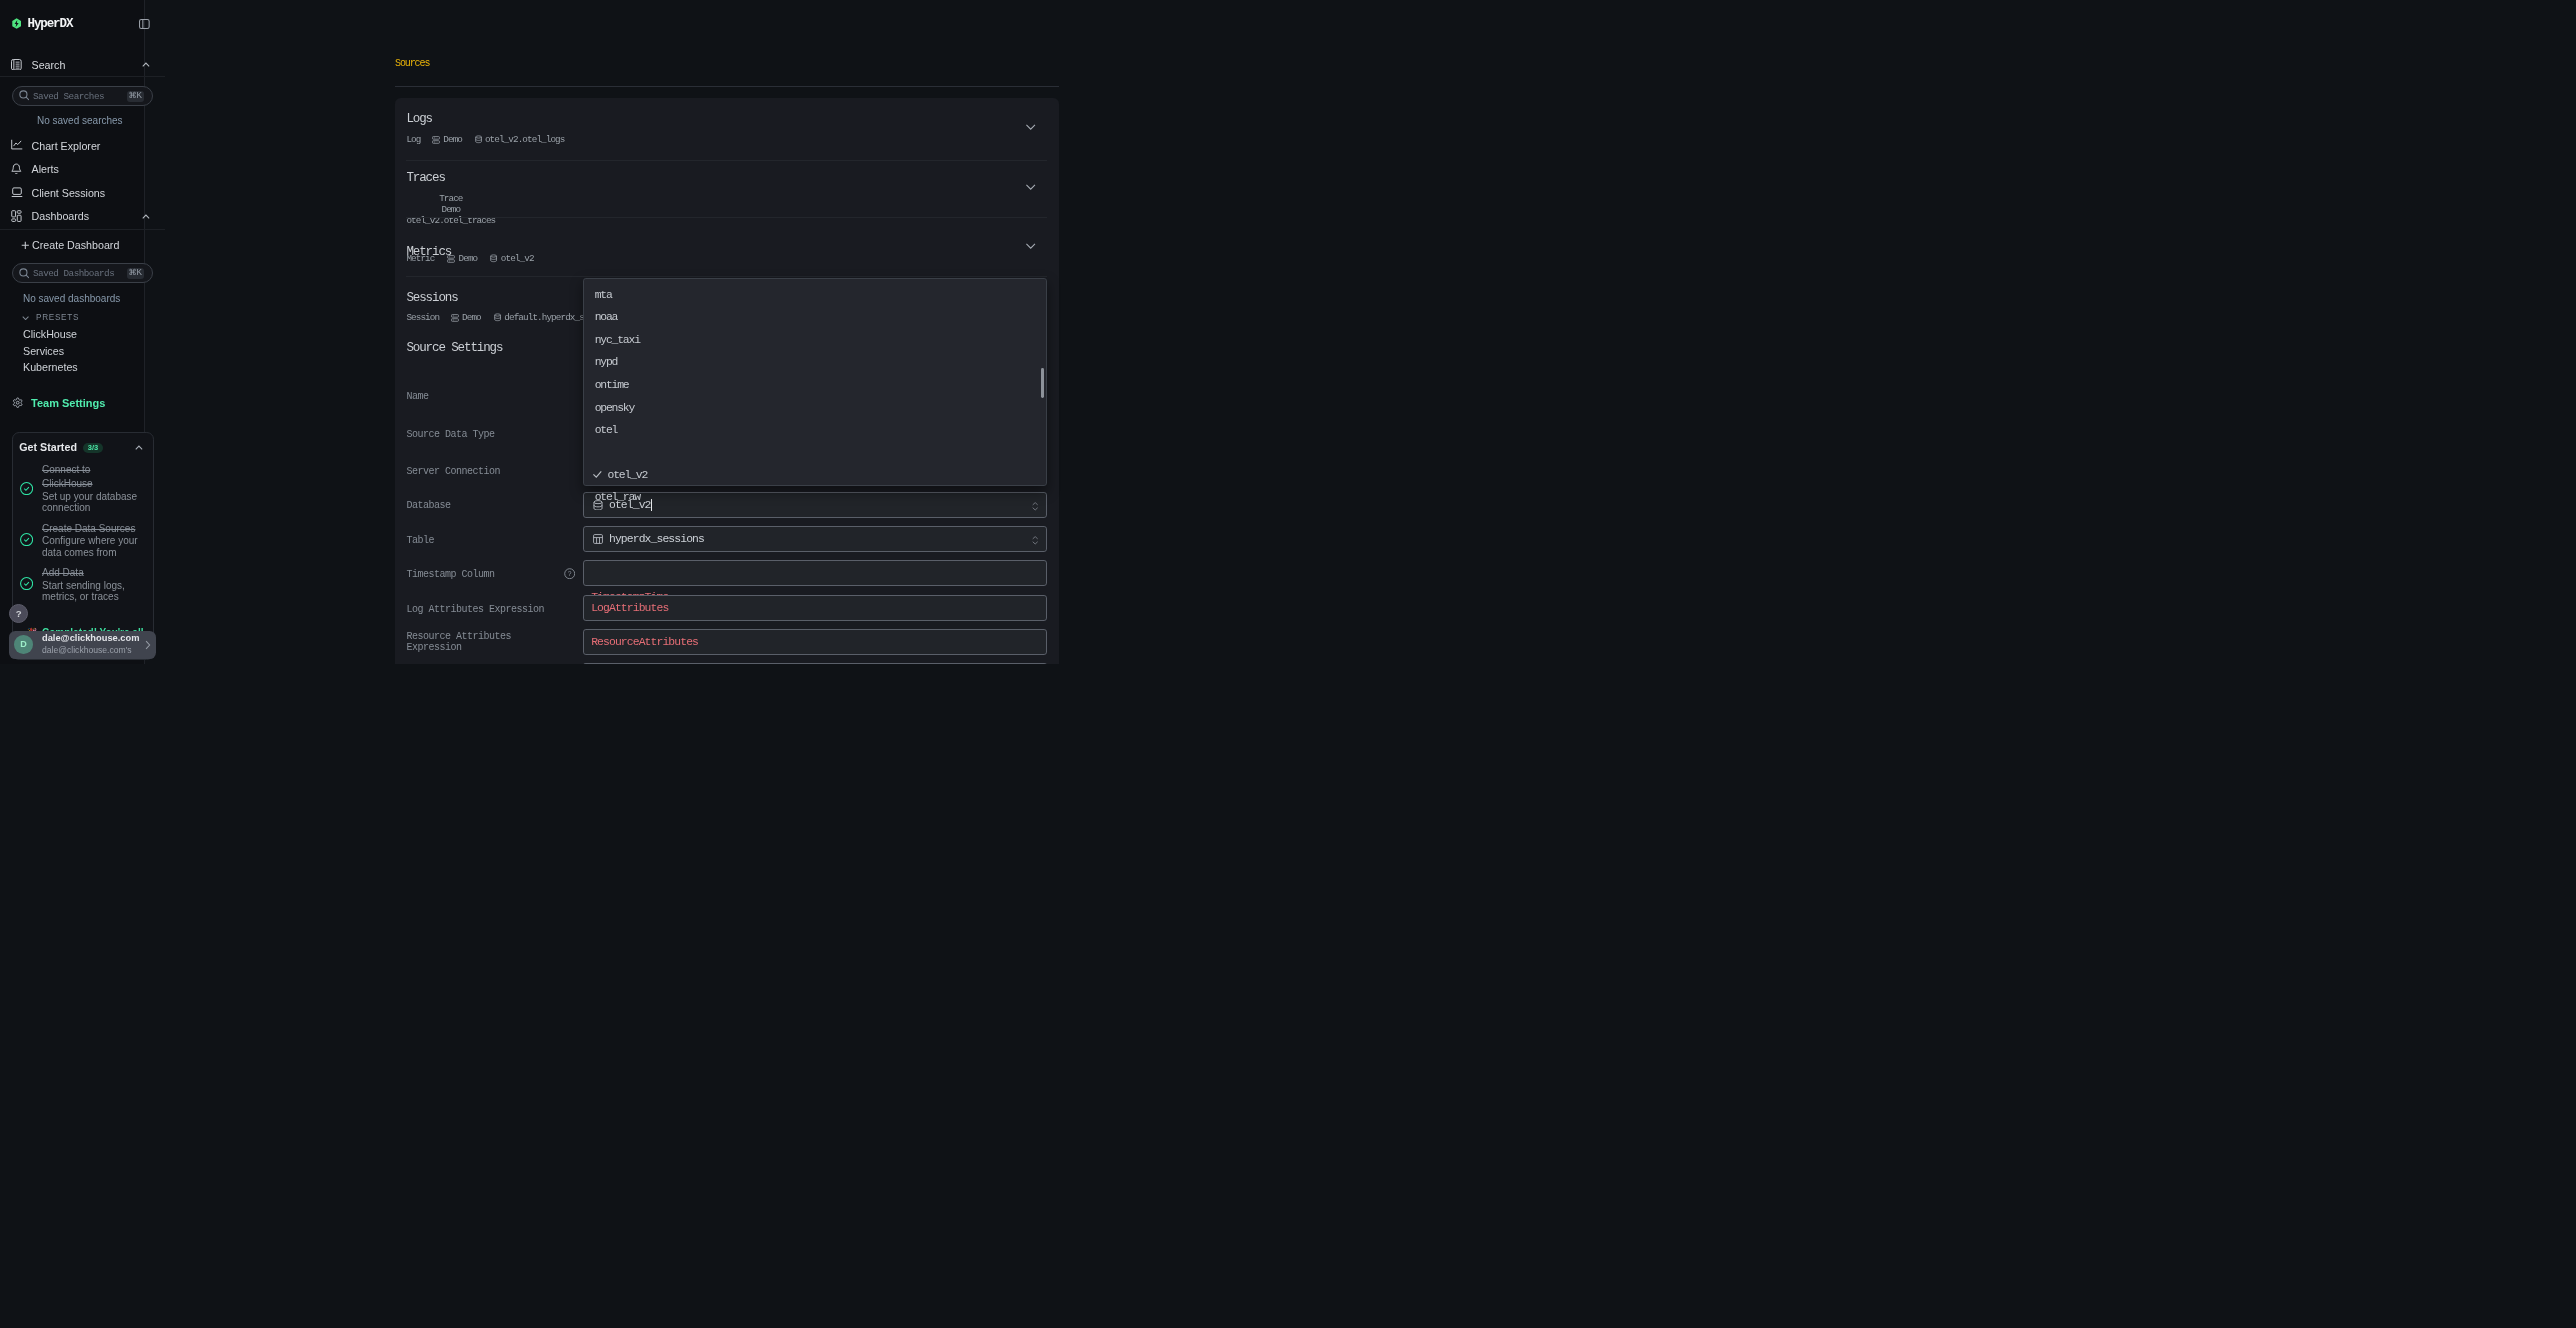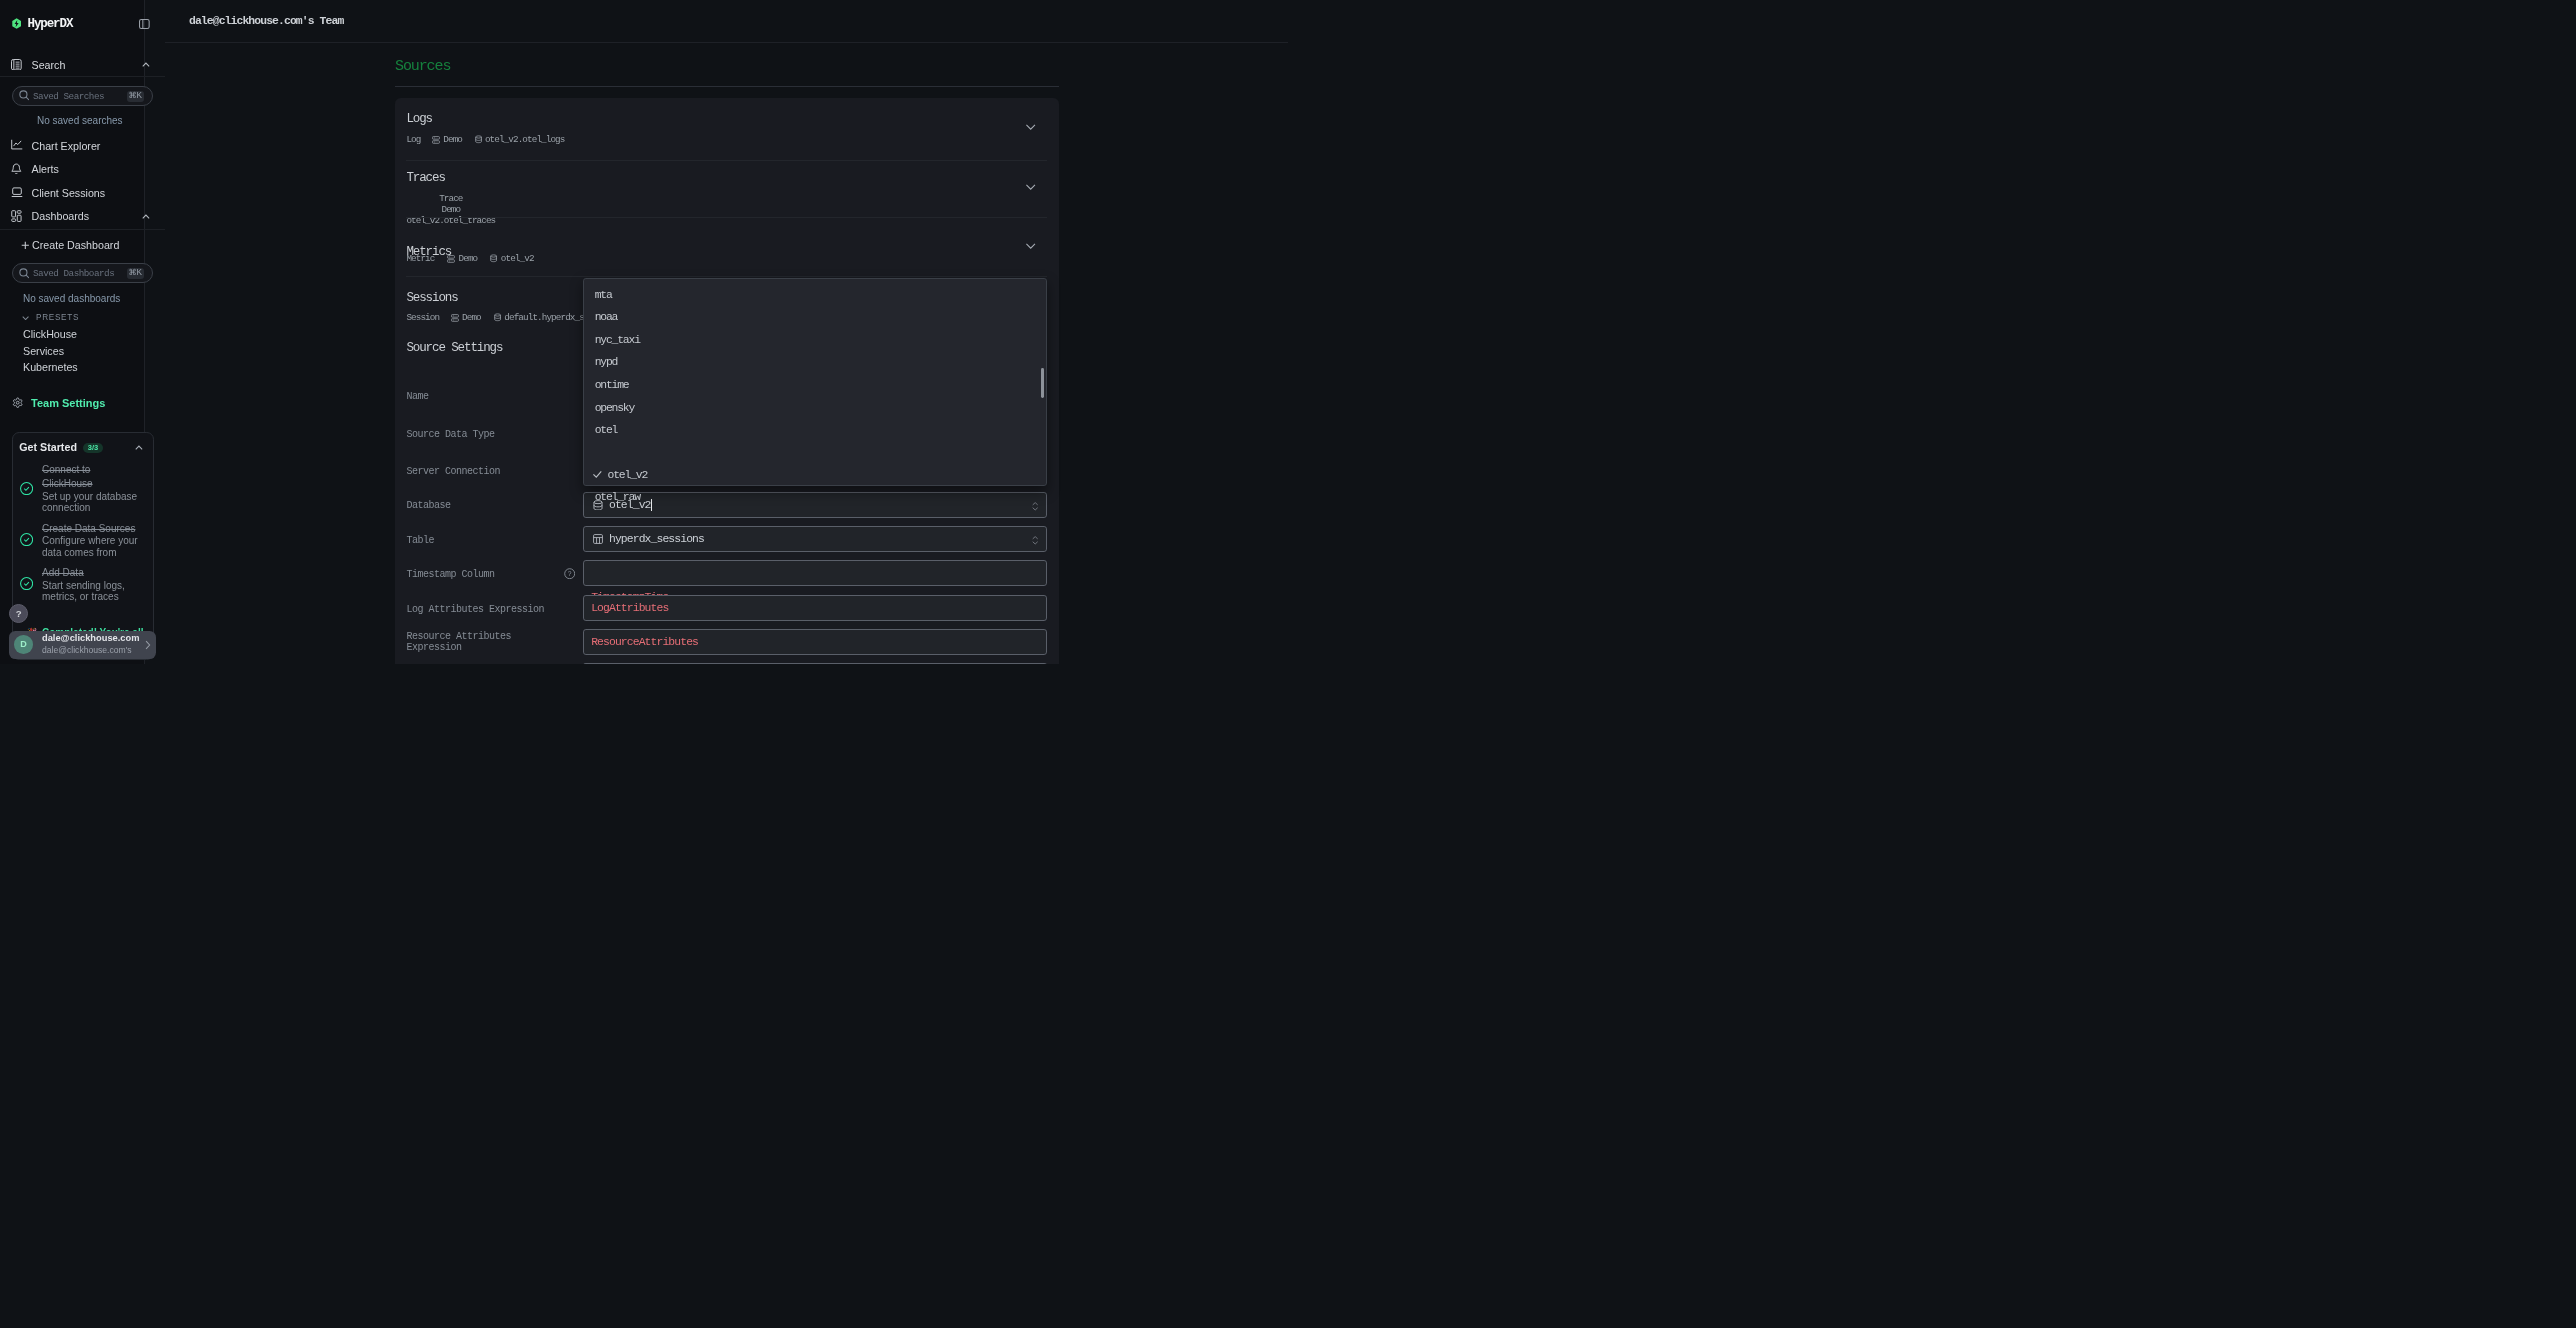--- a/index.html
+++ b/index.html
@@ -29,25 +29,22 @@
   .updown { position:absolute; right:7.9px; top:9px; }
 
   
   #dd { position:absolute; left:583px; top:278px; width:464px; height:208px; background:#24262d; border:0.7px solid #3a3f47; border-radius:2.9px; box-shadow:0 5.7px 13px rgba(0,0,0,.45); z-index:8; }
   .dditem { position:absolute; left:10.7px; font-family:"Liberation Mono", monospace; font-size:11.4px; letter-spacing:-1.2px; color:#c6cad0; }
 </style>
 </head>
 <body>
 <div id="page">
 
-  <div id="hdr">
-    <div class="abs mono" style="left:24px; top:15px; font-size:11.4px; letter-spacing:-0.9px; color:#ced2d7; font-weight:bold;">dale@clickhouse.com's Team</div>
-  </div>
-
-  <div class="abs mono" style="left:395px; top:58px; font-size:15px; letter-spacing:-1.1px; color:#15803d;">Sources</div>
+
+  <div class="abs mono" style="left:395px; top:58px; font-size:10px; letter-spacing:-1.1px; color:#eab308;">Sources</div>
   <div class="abs" style="left:395px; top:86px; width:664px; height:0.7px; background:#2a2e36;"></div>
 
   <div id="card">
 
     <div class="sec-title" style="top:13.6px;">Logs</div>
     <div class="row13" style="top:36px; height:11.4px;">
         <span>Log</span>
         <span style="width:11.8px;"></span>
         <svg width="7.9" height="7.9" viewBox="0 0 13 13" fill="none">
           <rect x="0.7" y="1" width="11.6" height="4.2" rx="1.4" stroke="#9aa1a8" stroke-width="1.3"></rect>

